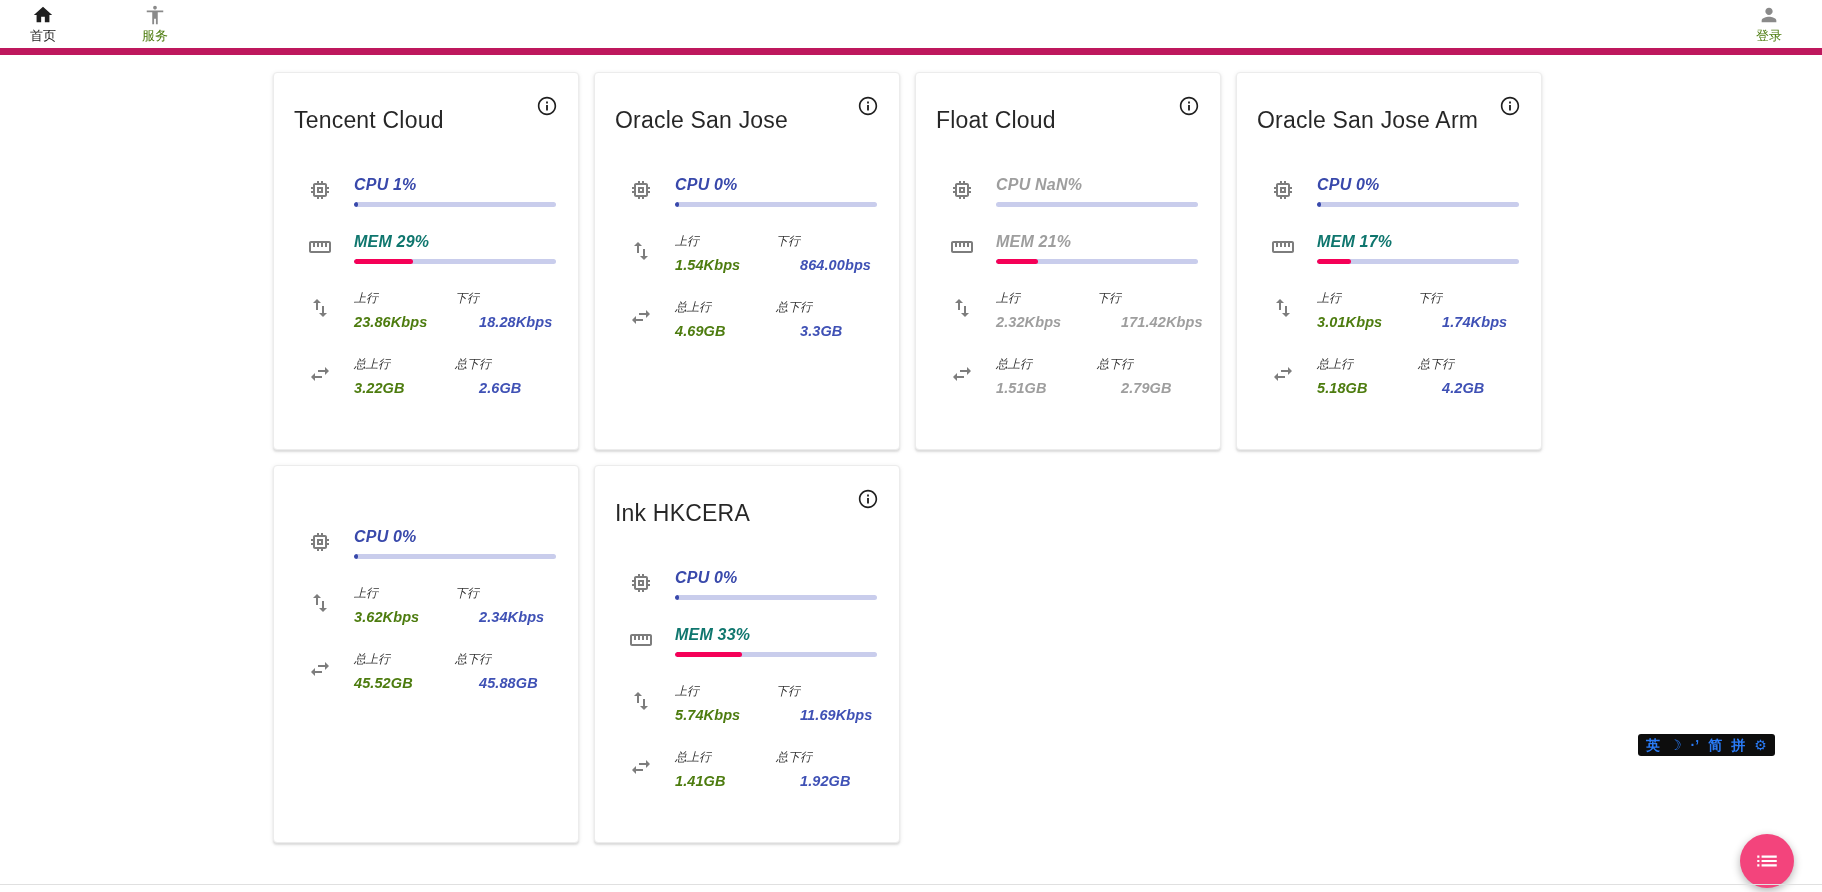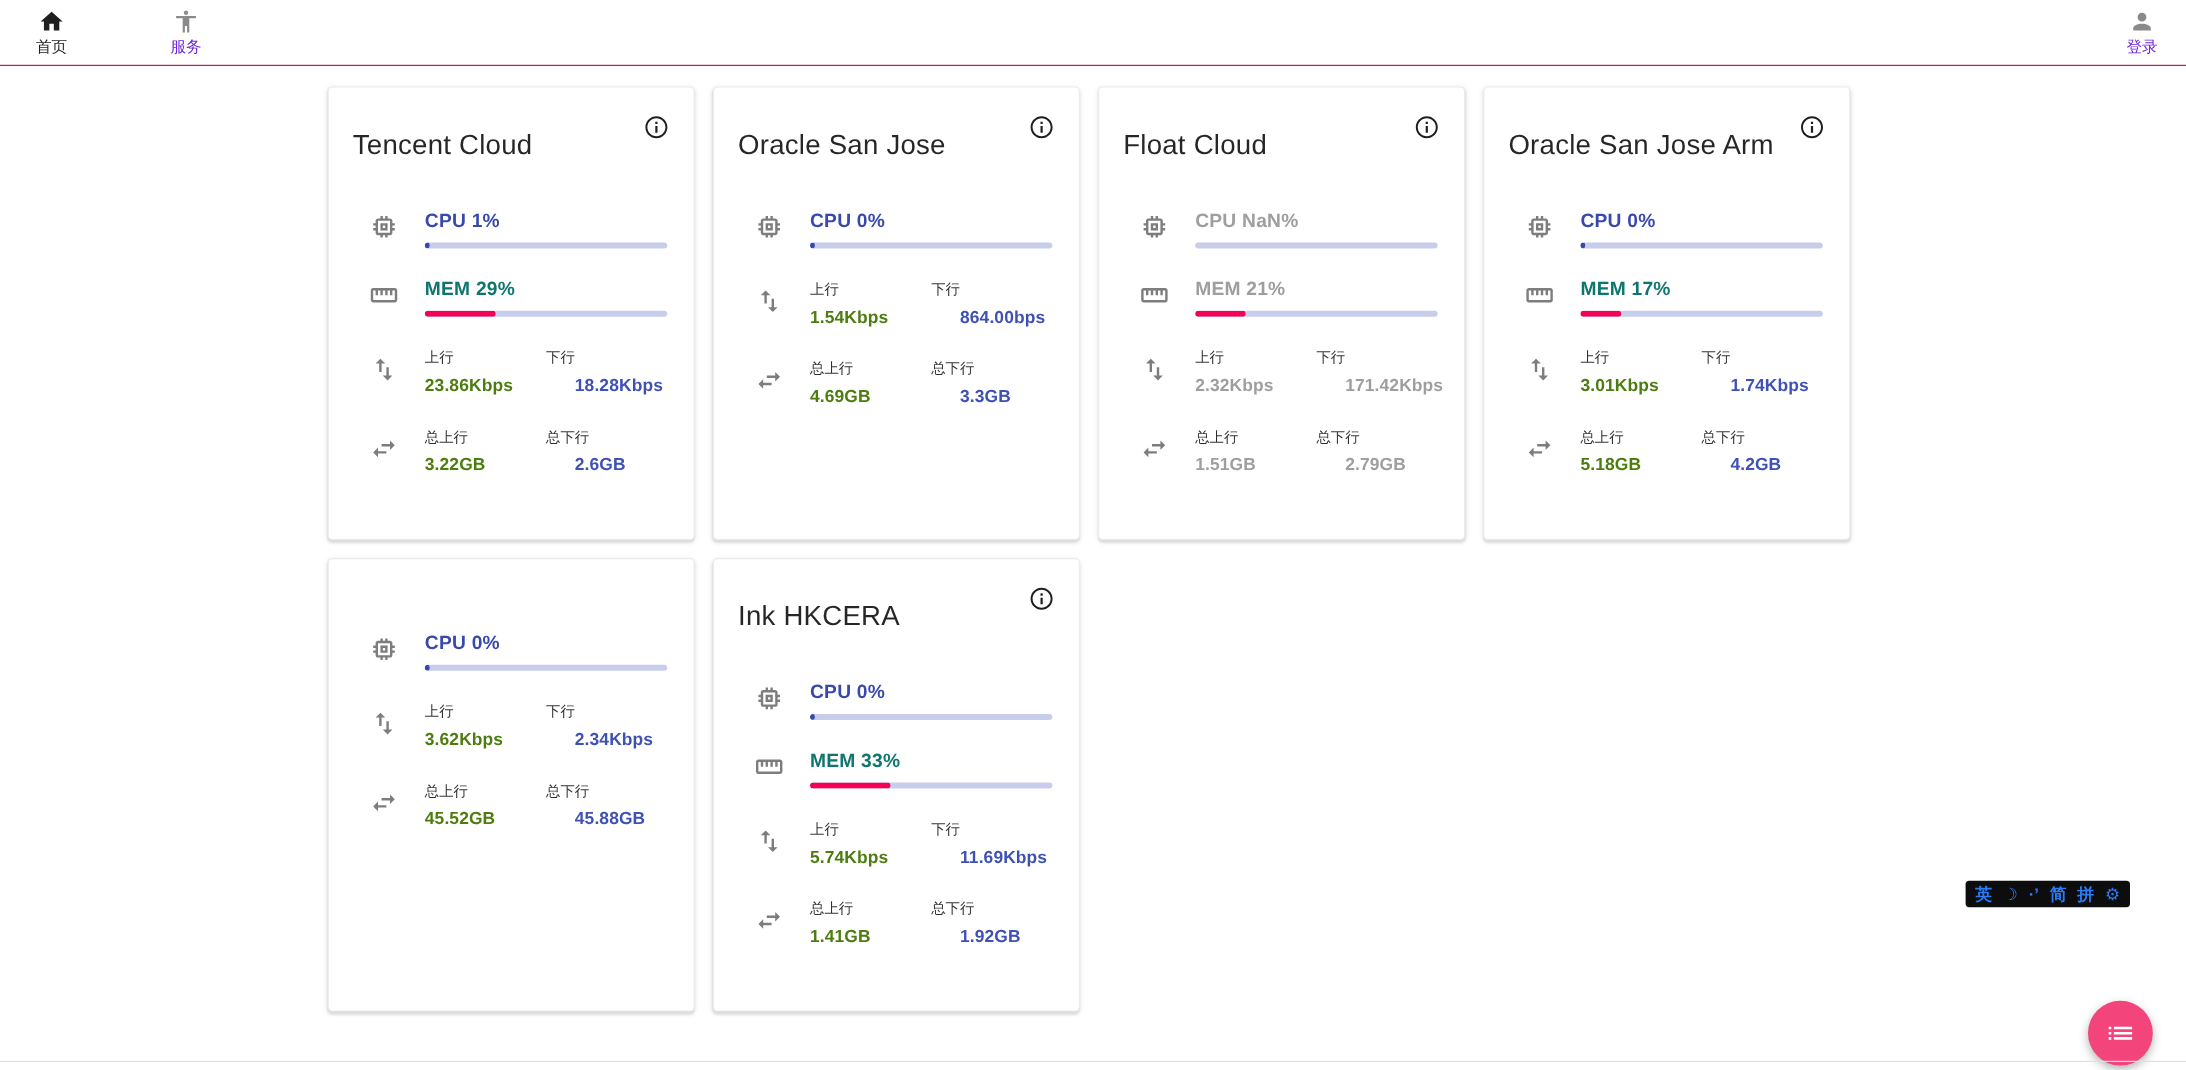--- a/index.html
+++ b/index.html
@@ -1,44 +1,44 @@
 <!DOCTYPE html>
 <html><head>
 <meta charset="utf-8">
 <style>
   * { margin:0; padding:0; box-sizing:border-box; }
   html,body { width:1822px; height:892px; overflow:hidden; background:#fff;
     font-family:"Liberation Sans","DejaVu Sans",sans-serif; }
 
   
   .topnav { height:55px; display:flex; align-items:center; justify-content:space-between;
-    padding:0 24px 0 30px; border-bottom:1px solid #be185d; background:#fff; }
+    padding:0 40px 0 30px; border-bottom:7px solid #be185d; background:#fff; }
   .nav-group { display:flex; gap:86px; }
   .nav-item { display:flex; flex-direction:column; align-items:center; gap:1px; cursor:pointer; }
-  .nav-item .nav-label { font-size:13px; color:#6d28d9; }
+  .nav-item .nav-label { font-size:13px; color:#4d7c0f; }
   .nav-item.active .nav-label { color:#1f1f1f; }
   .nav-item svg { width:22px; height:22px; fill:#8a8a8a; }
   .nav-item.active svg { fill:#1f1f1f; }
 
   
   .content { margin:17px 0 0 273px; width:1270px; display:flex; flex-wrap:wrap; gap:15px; }
   .card { width:306px; height:378px; background:#fff; border-radius:4px;
     border:1px solid #ececec;
     box-shadow:0 2px 2px rgba(0,0,0,.10), 0 1px 5px rgba(0,0,0,.08);
     padding:20px 20px 0 20px; position:relative; }
   .card-header { display:flex; justify-content:space-between; align-items:flex-start; }
   .card-title { font-size:23px; color:rgba(0,0,0,.85); font-weight:400; margin-top:14px; letter-spacing:.2px; }
   .info-btn { width:22px; height:22px; cursor:pointer; margin-top:2px; }
   .info-btn svg { width:22px; height:22px; fill:#1f1f1f; }
 
   .stats { margin-top:42px; padding:0 2px 0 14px; }
   .stat-row { display:flex; align-items:center; margin-bottom:26px; }
   .stat-icon { width:46px; flex:0 0 46px; }
   .stat-icon svg { width:24px; height:24px; fill:#7d7d7d; }
-  .stat-body { flex:1; }
+  .stat-body { flex:1;font-style:italic; }
 
   .meter-label { font-size:16px; font-weight:700; letter-spacing:.2px; }
   .meter-label.cpu { color:#3949ab; }
   .meter-label.mem { color:#0f766e; }
   .bar { margin-top:8px; height:5px; border-radius:3px; background:#c9cdec; overflow:hidden; position:relative; }
   .bar-fill { height:100%; border-radius:3px; width:0; }
   .bar-fill.cpu { background:#3949ab; }
   .bar-fill.mem { background:#f50057; }
 
   .pair { display:flex; }

